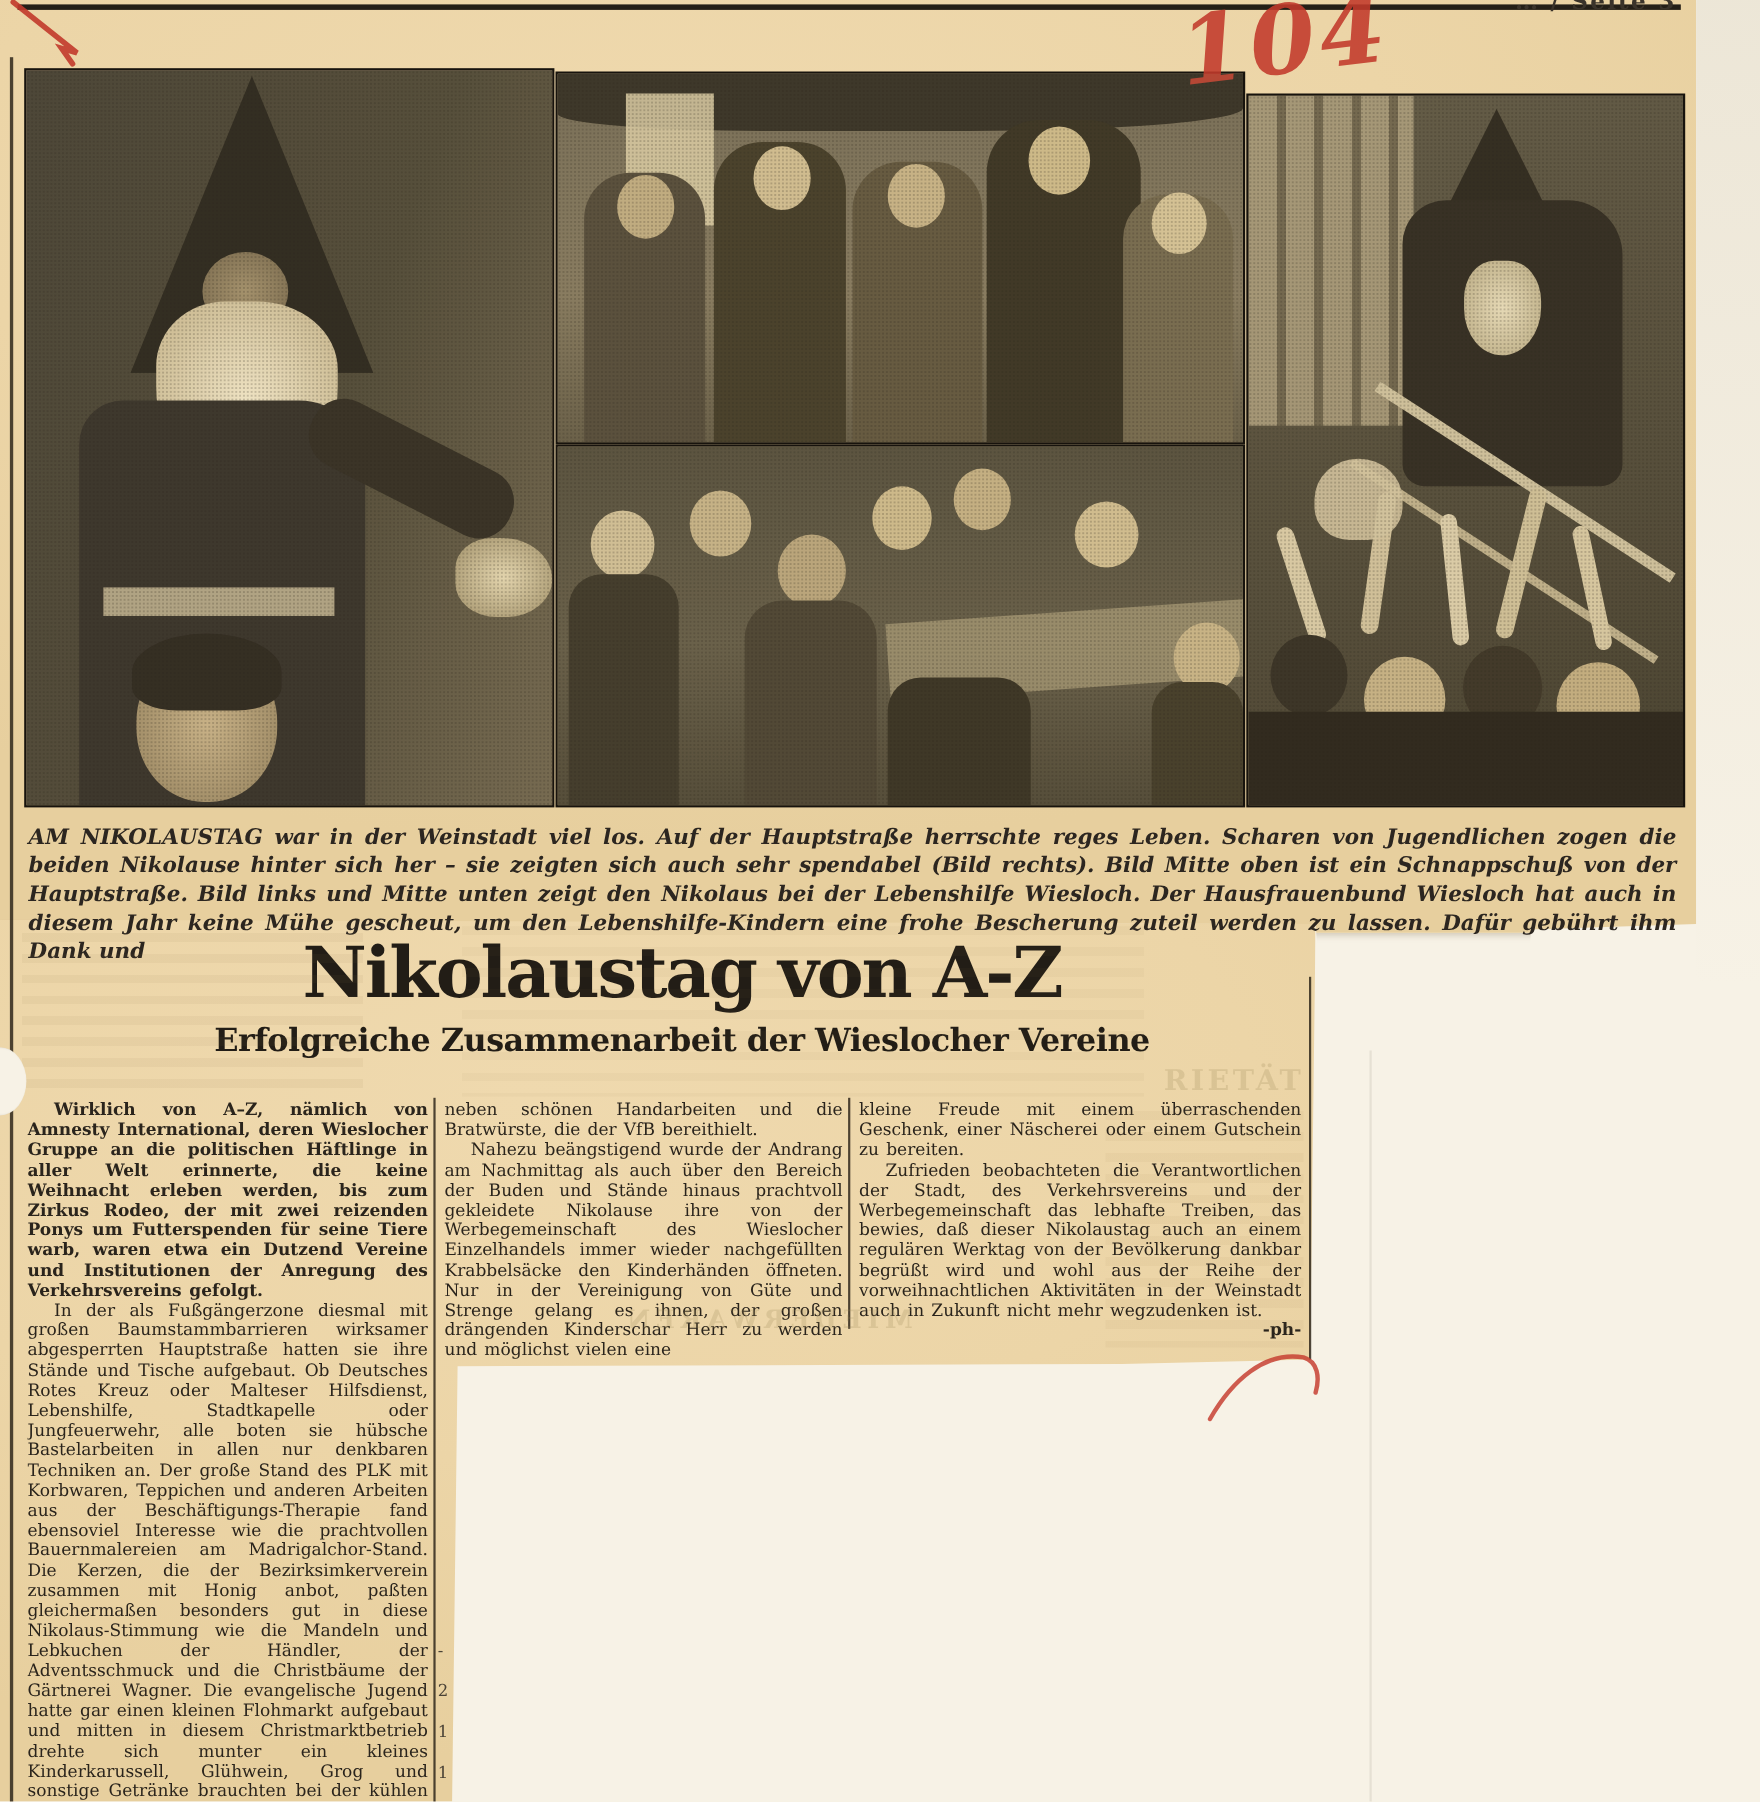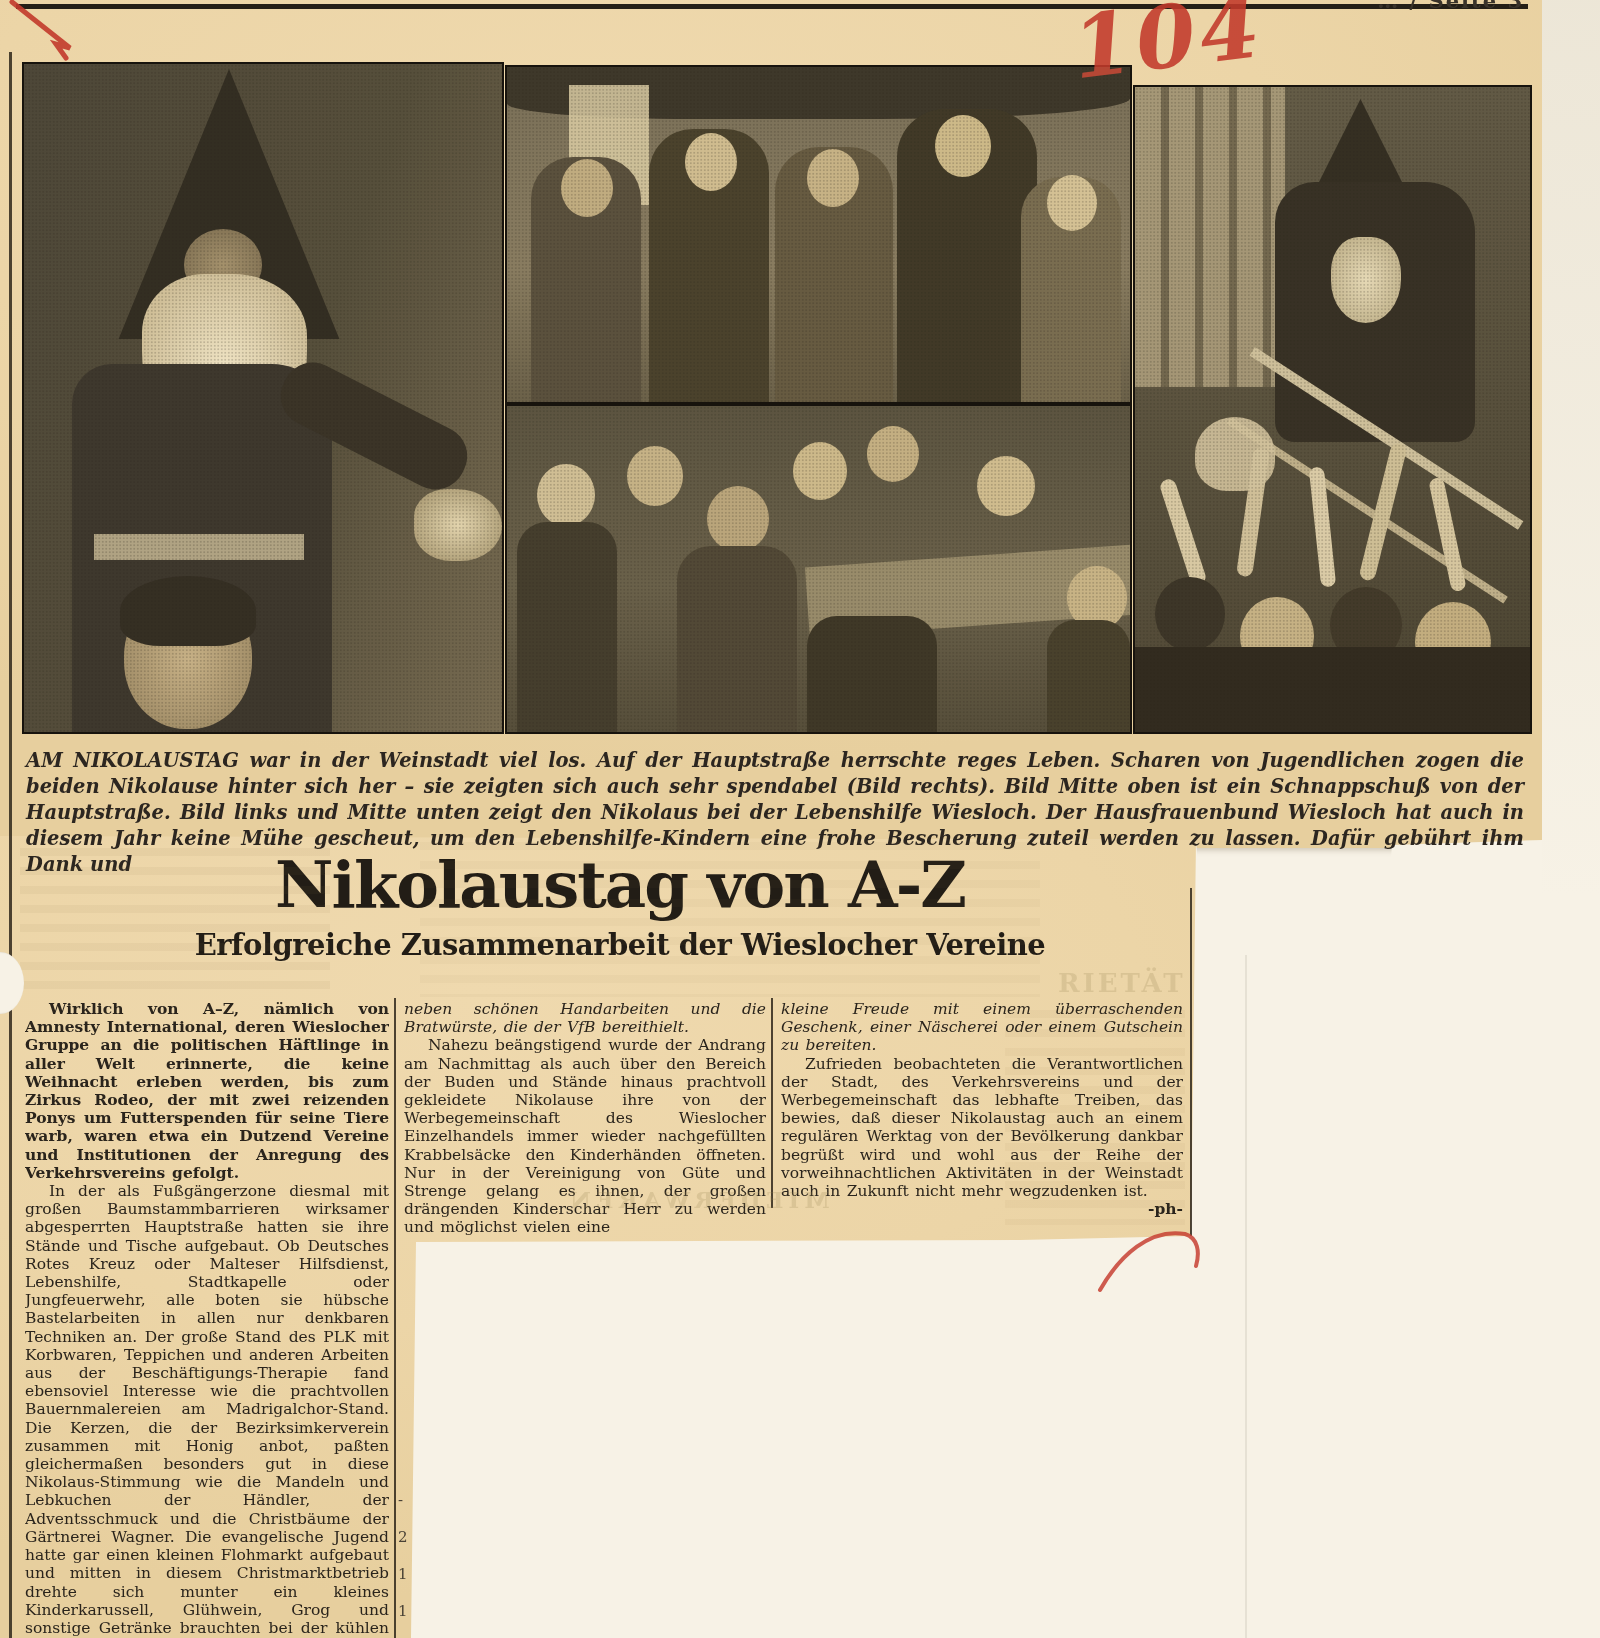--- a/index.html
+++ b/index.html
@@ -41,21 +41,21 @@
 
   
   #headline-block{position:absolute;left:45px;top:850px;width:1150px;text-align:center;color:#221d16;}
   #headline{font-size:64px;font-weight:bold;letter-spacing:-2px;line-height:70px;}
   #subheadline{font-size:29px;font-weight:bold;margin-top:8px;letter-spacing:-.5px;}
 
   
   .col{position:absolute;top:1000px;color:#2a241c;font-size:15.5px;line-height:18.2px;
        text-align:justify;overflow:hidden;word-spacing:1.5px;}
   .col p{margin:0;text-indent:24px;}
-  .col p.cont{text-indent:0;font-style:italic;}
+  .col p.cont{text-indent:0;}
   .col p.lead{font-weight:bold;}
   #col1{left:25px;width:364px;height:638px;}
   #col2{left:404px;width:362px;height:240px;}
   #col3{left:781px;width:402px;height:240px;}
   .byline{float:right;font-weight:bold;}
 
   
   .ghost-lines{position:absolute;opacity:.5;pointer-events:none;
      background:repeating-linear-gradient(180deg,rgba(140,115,70,.14) 0 8px,rgba(0,0,0,0) 8px 19px);
      filter:blur(.6px);}

